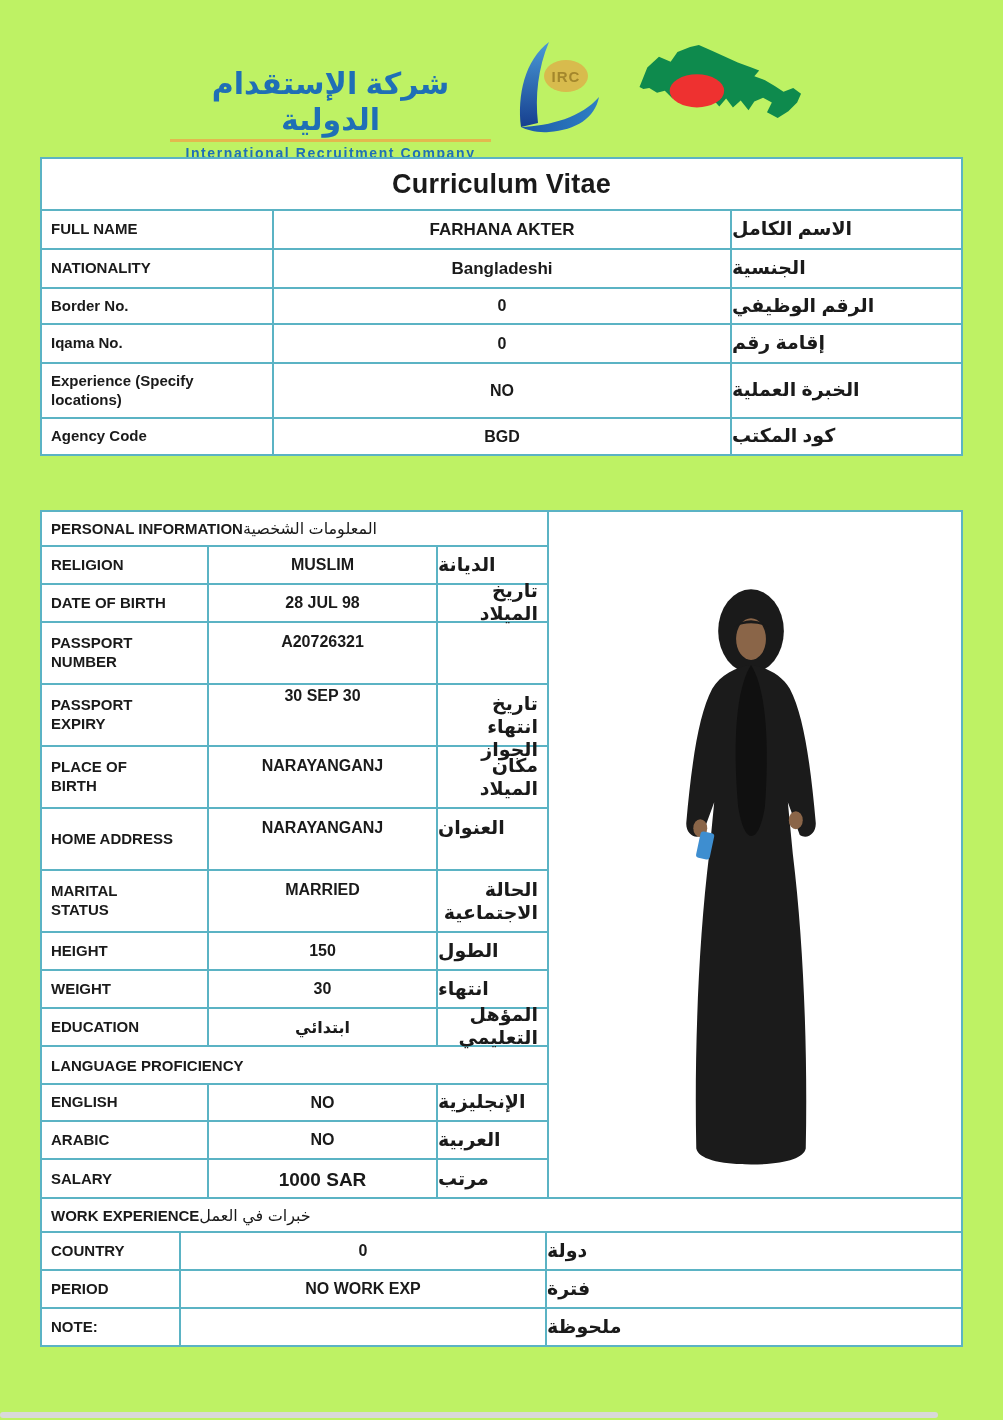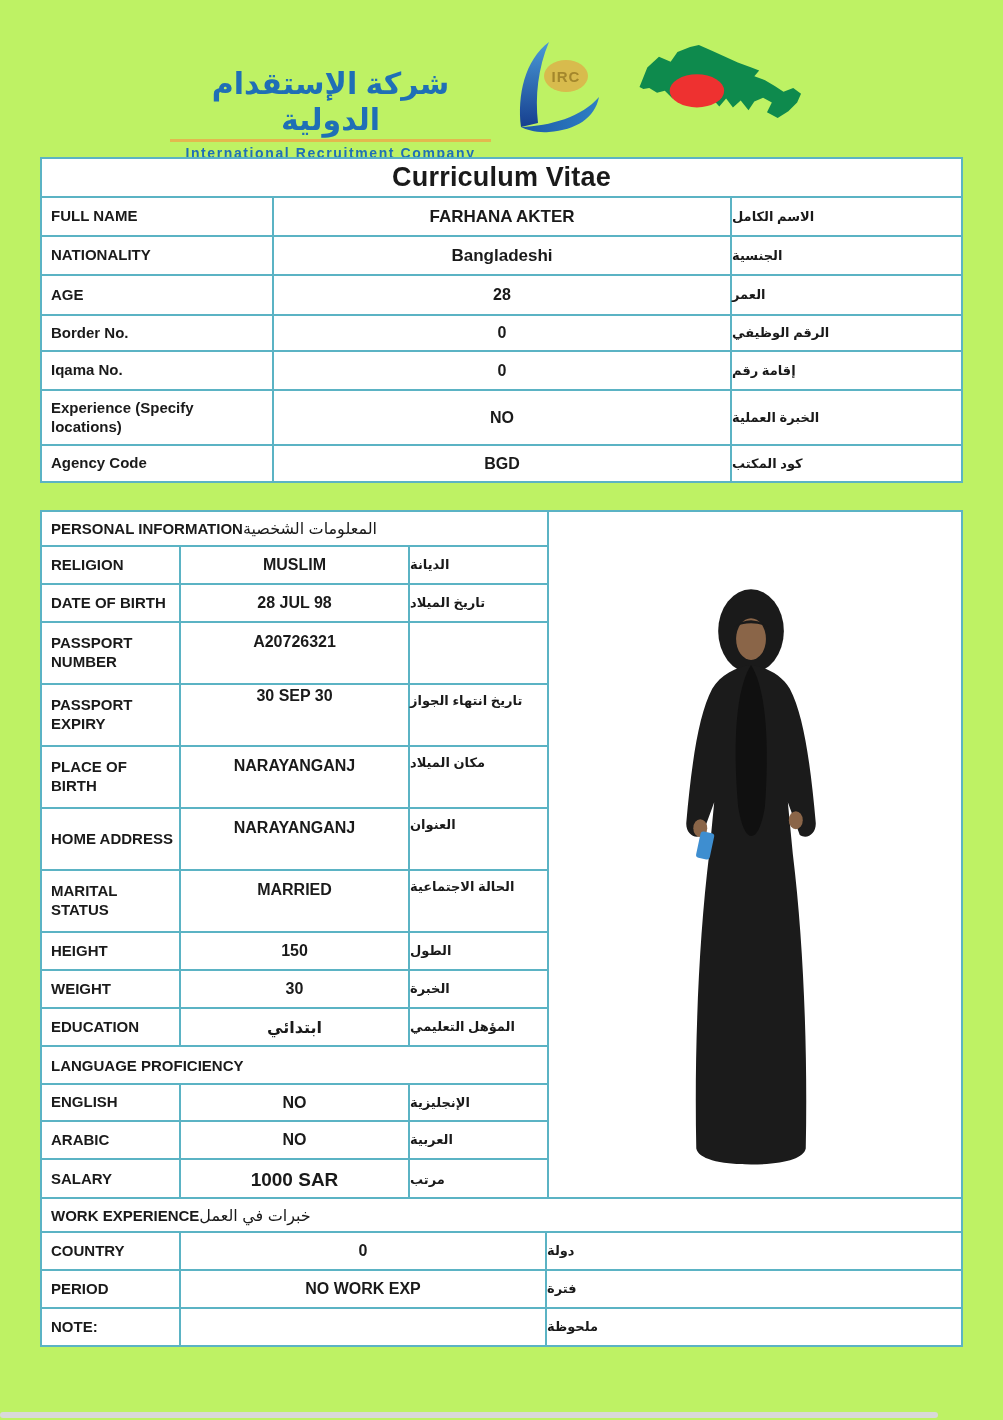--- a/index.html
+++ b/index.html
@@ -24,45 +24,45 @@
   .logo-mark{position:absolute;left:492px;top:40px;}
   .flag{position:absolute;left:622px;top:36px;}
 
   
   .tbl{position:absolute;left:40px;width:923px;border:2px solid var(--teal);background:#fff;}
   .row{display:flex;}
   .row + .row{border-top:2px solid var(--teal);}
   .cell{display:flex;align-items:center;min-width:0;}
   .lbl{font-weight:bold;font-size:15px;line-height:1.25;padding:2px 4px 2px 9px;}
   .val{justify-content:center;text-align:center;font-weight:bold;font-size:16px;padding:2px 4px;}
-  .arb{justify-content:flex-end;font-weight:bold;font-size:13px;padding-right:9px;direction:rtl;line-height:1.2;}
+  .arb{justify-content:flex-end;font-weight:bold;font-size:19px;padding-right:9px;direction:rtl;line-height:1.2;}
   .sechead{display:flex;justify-content:flex-start;align-items:center;padding:0 9px;}
   .sechead .en{font-weight:bold;font-size:15px;}
   .sechead .ar{font-weight:normal;font-size:16px;direction:rtl;}
 
   
-  .rh50{height:37px}.rh39{height:39px}.rh40{height:40px}.rh36{height:36px}
+  .rh50{height:50px}.rh39{height:39px}.rh40{height:40px}.rh36{height:36px}
   .rh55{height:55px}.rh37{height:37px}.rh33{height:33px}.rh38{height:38px}
   .rh62{height:62px}.rh41{height:41px}.rh32{height:32px}
 
   
   .t1{top:157px;}
   .t1 .c1{width:230px;}
   .t1 .c2{width:460px;border-left:2px solid var(--teal);border-right:2px solid var(--teal);}
   .t1 .c3{flex:1;}
   .t1 .c1 .inner{max-width:175px;}
   .title-cell{flex:1;justify-content:center;font-size:27px;font-weight:bold;letter-spacing:.2px;}
   .val-lg{font-size:17px;}
 
   
   .t2{top:510px;display:flex;}
   .t2-left{width:505px;}
   .t2-left .row + .row{border-top:2px solid var(--teal);}
   .pc1{width:137px;}
-  .pc2{width:231px;border-left:2px solid var(--teal);border-right:2px solid var(--teal);}
+  .pc2{width:231px;border-left:2px solid var(--teal);border-right:2px solid var(--teal);margin-left:28px;}
   .pc3{flex:1;}
   .photo-cell{flex:1;border-left:2px solid var(--teal);background:#fff;display:flex;align-items:stretch;justify-content:center;}
   .photo-cell svg{width:100%;height:100%;}
   .salary-val{font-size:19px;}
 
   
   .t3{top:1197px;}
   .wc1{width:137px;}
   .wc2{width:368px;border-left:2px solid var(--teal);border-right:2px solid var(--teal);}
   .wc3{flex:1;}
@@ -116,25 +116,20 @@
     <div class="row rh39">
       <div class="cell c1 lbl">FULL NAME</div>
       <div class="cell c2 val val-lg">FARHANA AKTER</div>
       <div class="cell c3 arb">الاسم الكامل</div>
     </div>
     <div class="row rh39">
       <div class="cell c1 lbl">NATIONALITY</div>
       <div class="cell c2 val val-lg">Bangladeshi</div>
       <div class="cell c3 arb">الجنسية</div>
     </div>
-    <div class="row rh40">
-      <div class="cell c1 lbl">AGE</div>
-      <div class="cell c2 val">28</div>
-      <div class="cell c3 arb">العمر</div>
-    </div>
     <div class="row rh36">
       <div class="cell c1 lbl">Border No.</div>
       <div class="cell c2 val">0</div>
       <div class="cell c3 arb">الرقم الوظيفي</div>
     </div>
     <div class="row rh39">
       <div class="cell c1 lbl">Iqama No.</div>
       <div class="cell c2 val">0</div>
       <div class="cell c3 arb">إقامة رقم</div>
     </div>
@@ -195,21 +190,21 @@
         <div class="cell pc3 arb" style="align-items:flex-start;padding-top:8px;">الحالة الاجتماعية</div>
       </div>
       <div class="row rh38">
         <div class="cell pc1 lbl">HEIGHT</div>
         <div class="cell pc2 val">150</div>
         <div class="cell pc3 arb">الطول</div>
       </div>
       <div class="row rh38">
         <div class="cell pc1 lbl">WEIGHT</div>
         <div class="cell pc2 val">30</div>
-        <div class="cell pc3 arb">الخبرة</div>
+        <div class="cell pc3 arb">انتهاء</div>
       </div>
       <div class="row rh38">
         <div class="cell pc1 lbl">EDUCATION</div>
         <div class="cell pc2 val" style="direction:rtl;">ابتدائي</div>
         <div class="cell pc3 arb">المؤهل التعليمي</div>
       </div>
 
       <div class="row rh38 sechead">
         <span class="en">LANGUAGE PROFICIENCY</span>
       </div>

